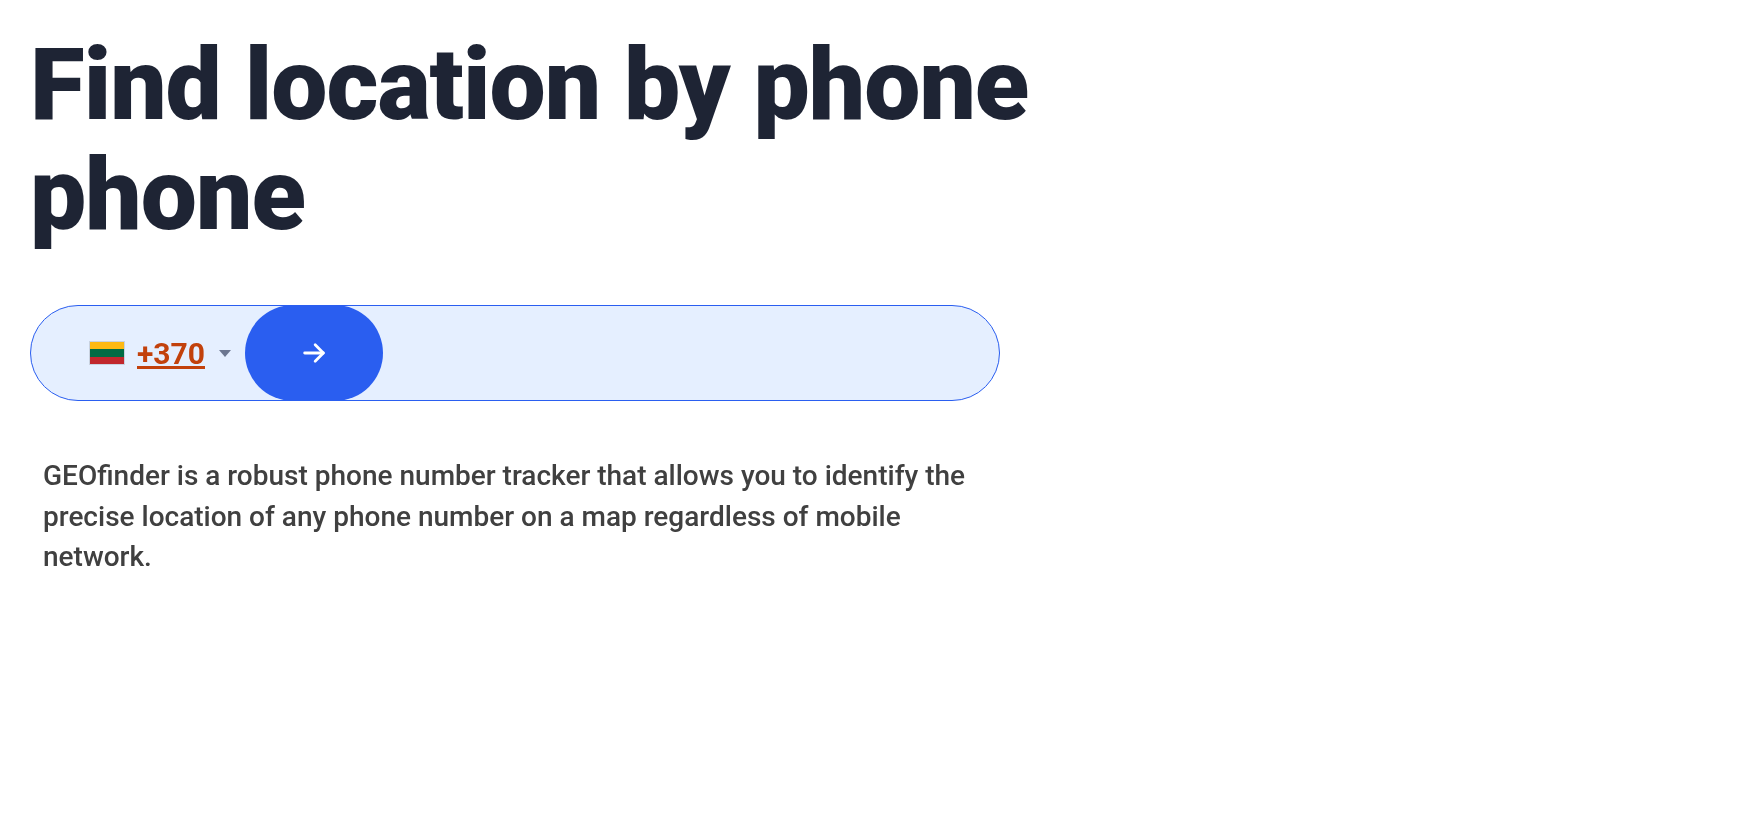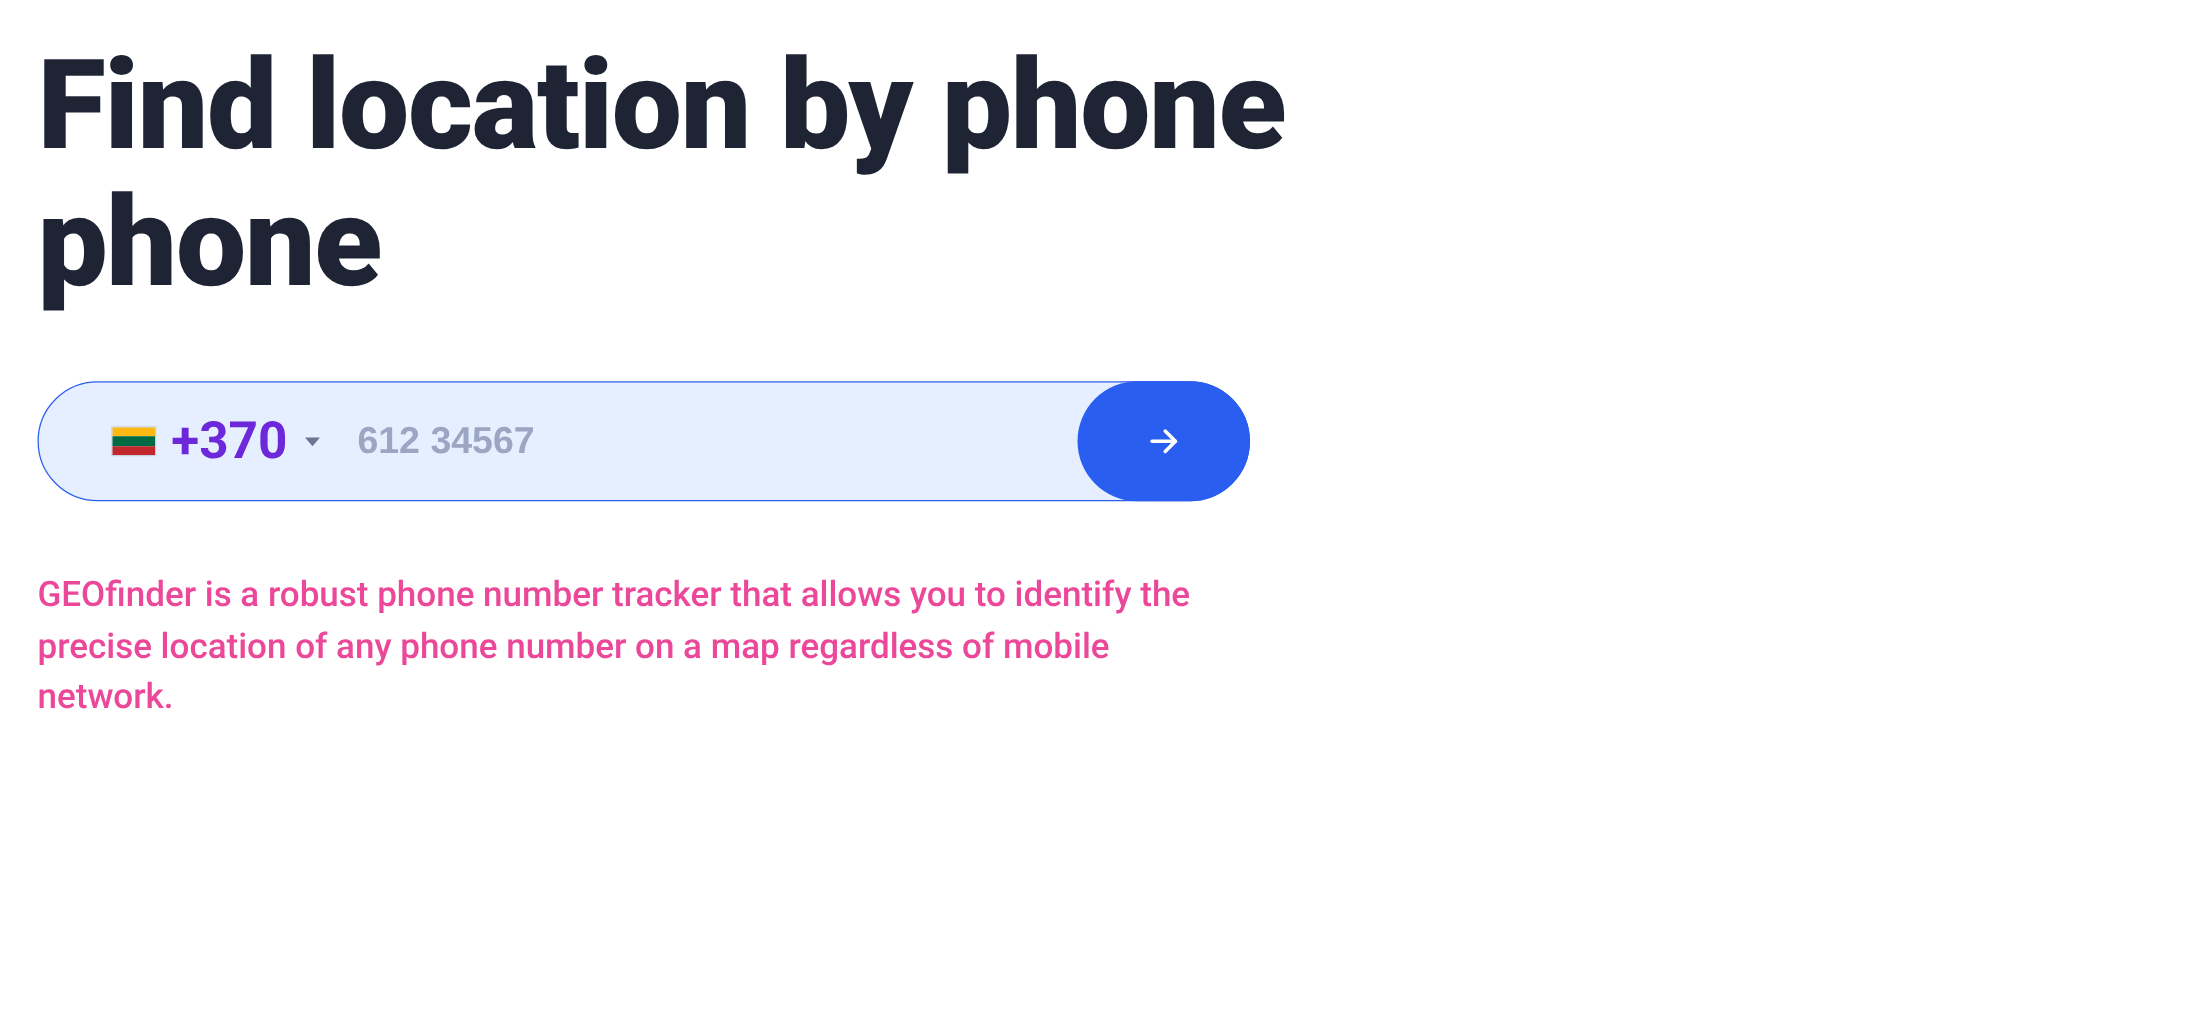--- a/index.html
+++ b/index.html
@@ -61,23 +61,24 @@
     .flag-stripe {
       position: absolute;
       left: 0;
       right: 0;
       height: 33.34%;
     }
     .flag-top { top: 0; background: #fdb913; }
     .flag-mid { top: 33.33%; background: #006a44; }
     .flag-bot { top: 66.66%; background: #c1272d; }
     .dial-code {
-      font-size: 41px;
+      font-size: 30px;
       font-weight: 700;
-      color: #6d28d9;
+      color: #c2410c;
+      text-decoration: underline;
     }
     .caret {
       width: 0;
       height: 0;
       border-left: 6px solid transparent;
       border-right: 6px solid transparent;
       border-top: 7px solid #6b7690;
       margin-left: 2px;
     }
     .phone-input {
@@ -107,43 +108,43 @@
       cursor: pointer;
       margin-right: -1px;
     }
     .arrow-svg {
       width: 28px;
       height: 28px;
     }
     .description {
       font-size: 28px;
       font-weight: 500;
-      color: #ec4899;
+      color: #404040;
       line-height: 1.45;
       max-width: 950px;
+      margin-left: 13px;
     }
   </style>
 </head>
 <body>
 
 <div class="container">
   <h1 class="heading">Find location by phone phone</h1>
 
 
   <div class="input-wrap">
     <div class="country-select">
       <span class="flag">
         <span class="flag-stripe flag-top"></span>
         <span class="flag-stripe flag-mid"></span>
         <span class="flag-stripe flag-bot"></span>
       </span>
       <span class="dial-code">+370</span>
       <span class="caret"></span>
     </div>
-    <input type="text" class="phone-input" placeholder="612 34567" style="">
     <button class="submit-btn">
       <svg class="arrow-svg" viewBox="0 0 24 24" fill="none" stroke="#ffffff" stroke-width="2.4" stroke-linecap="round" stroke-linejoin="round">
         <line x1="4" y1="12" x2="20" y2="12"></line>
         <polyline points="13 5 20 12 13 19"></polyline>
       </svg>
     </button>
   </div>
 
   <p class="description">GEOfinder is a robust phone number tracker that allows you to identify the precise location of any phone number on a map regardless of mobile network.</p>
 </div>

